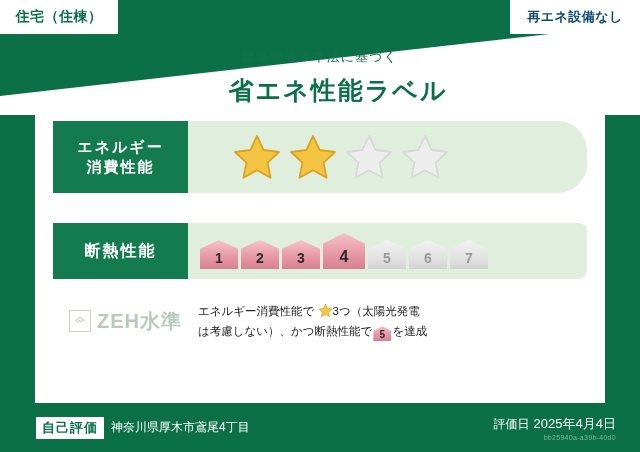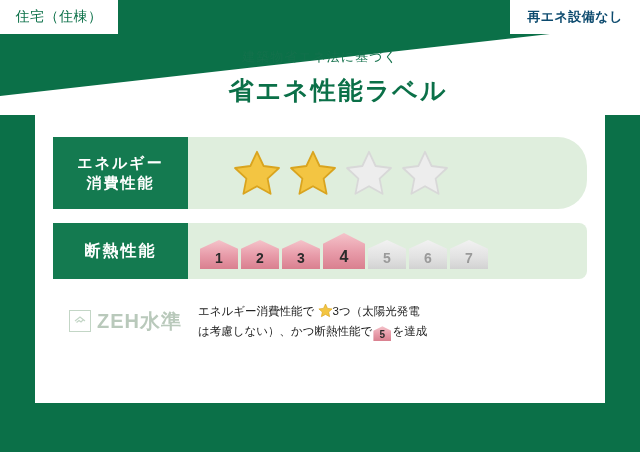--- a/index.html
+++ b/index.html
@@ -13,21 +13,21 @@
     background: #0b7048;
     overflow: hidden;
   }
 
   
   .tag-left {
     position: absolute; left: 0; top: 0;
     width: 118px; height: 34px;
     background: #ffffff;
     display: flex; align-items: center; justify-content: center;
-    font-size: 14px; font-weight: normal; color: #0b7048;
+    font-size: 14px; font-weight: bold; color: #0b7048;
     letter-spacing: .5px;
     z-index: 6;
   }
   .tag-right {
     position: absolute; right: 0; top: 0;
     width: 130px; height: 34px;
     background: #ffffff;
     display: flex; align-items: center; justify-content: center;
     font-size: 13px; font-weight: bold; color: #0c4a6e;
     letter-spacing: .5px;
@@ -65,21 +65,21 @@
     padding-left: 36px;
   }
 
   
   .row {
     position: absolute; left: 18px;
     width: 534px; height: 72px;
     background: #dfeedd;
     display: flex; align-items: center;
   }
-  .row-energy { top: 32px; border-radius: 29px; }
+  .row-energy { top: 16px; border-radius: 29px; }
   .row-insul  { top: 118px; height: 56px; border-radius: 8px; }
 
   .row-label {
     width: 135px; align-self: stretch;
     background: #147a50;
     color: #ffffff;
     display: flex; flex-direction: column;
     align-items: center; justify-content: center;
     font-size: 15px; font-weight: bold; letter-spacing: 2px;
     line-height: 1.35;
@@ -267,14 +267,24 @@
           </svg><span>3つ（太陽光発電</span>
         </div>
         <div>
           <span>は考慮しない）、かつ断熱性能で</span><span class="inline-badge"><span class="shape"></span><span class="num">5</span></span><span>を達成</span>
         </div>
       </div>
     </div>
 
   </div>
 
+  <div class="footer">
+    <span class="self-eval">自己評価</span>
+    <span class="address">神奈川県厚木市鳶尾4丁目</span>
+    <div class="footer-right">
+      <div class="eval-date">
+        <span class="lbl">評価日</span><span>2025年4月4日</span>
+      </div>
+      <div class="eval-id">bb25940a-a39b-40d0</div>
+    </div>
+  </div>
 
 </div>
 
 </body></html>

